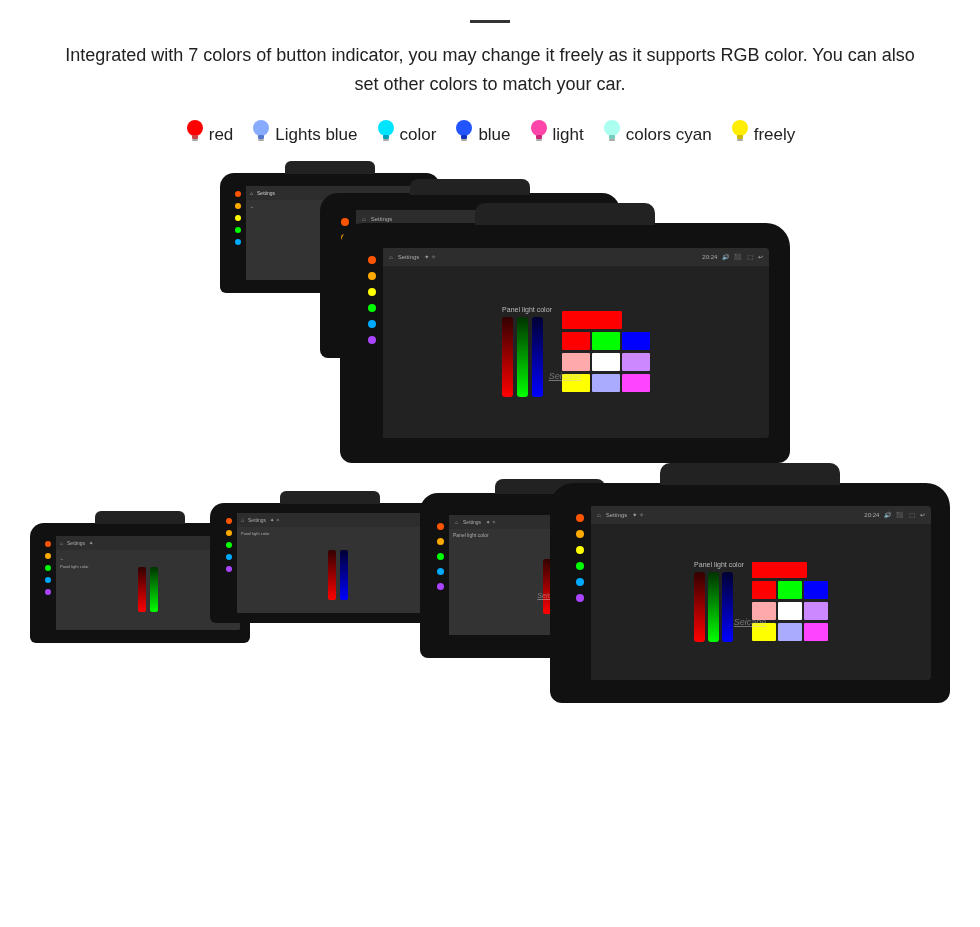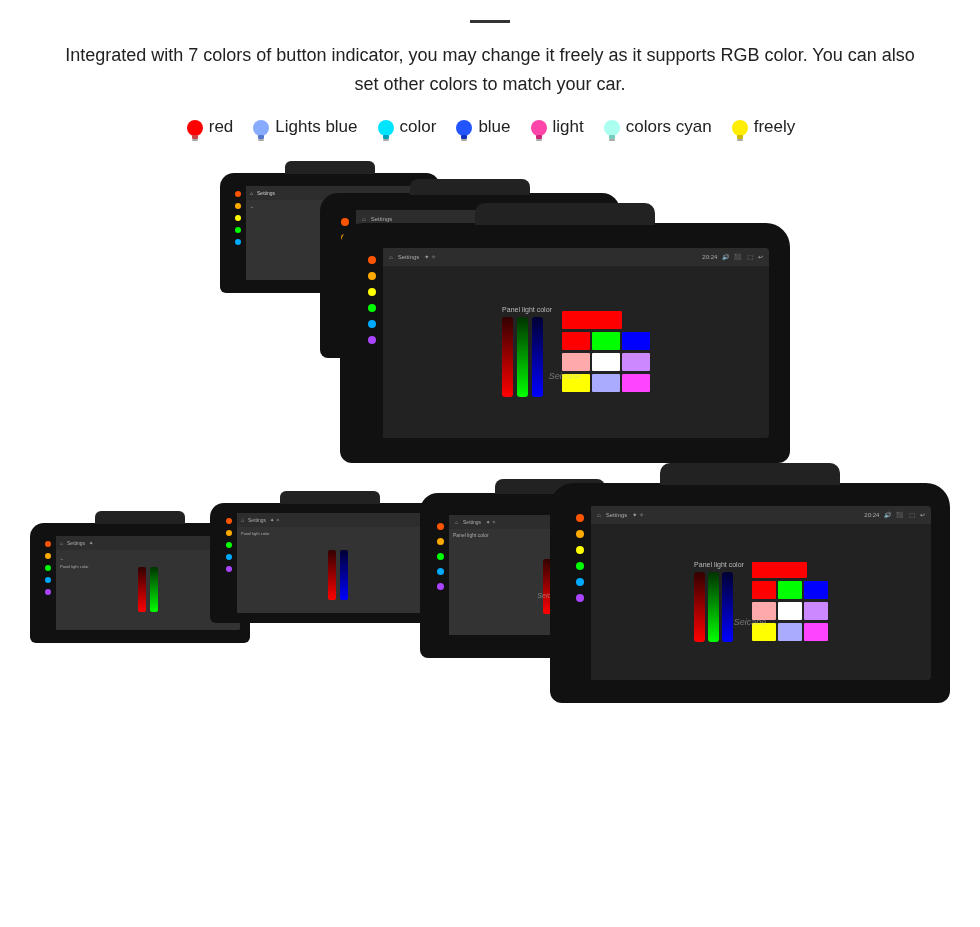--- a/index.html
+++ b/index.html
@@ -42,21 +42,21 @@
       display: flex;
       flex-direction: row;
       align-items: center;
       justify-content: center;
       gap: 18px;
       margin-bottom: 28px;
       flex-wrap: wrap;
     }
     .color-item {
       display: flex;
-      align-items: flex-start;
+      align-items: flex-end;
       gap: 4px;
       font-size: 17px;
       color: #222;
     }
     
     .screens-section {
       display: flex;
       flex-direction: column;
       align-items: center;
       gap: 20px;
@@ -65,20 +65,21 @@
     .watermark {
       position: absolute;
       bottom: 30%;
       left: 50%;
       transform: translateX(-50%);
       font-size: 9px;
       color: rgba(200,200,200,0.5);
       white-space: nowrap;
       pointer-events: none;
       font-style: italic;
+      text-decoration: underline;
     }
 
     
     .device-large {
       width: 450px;
       height: 240px;
       border-radius: 24px 24px 12px 12px;
       background: #111;
       position: relative;
       display: flex;

